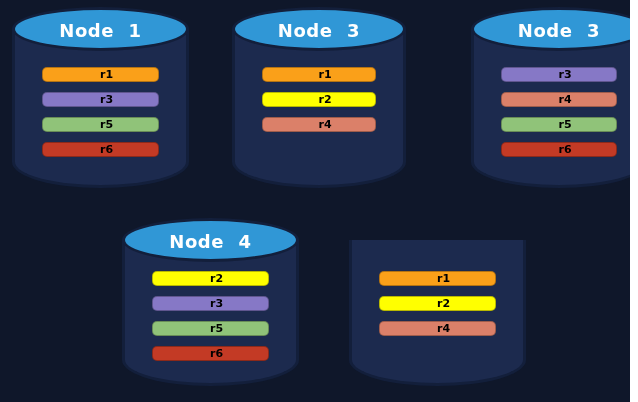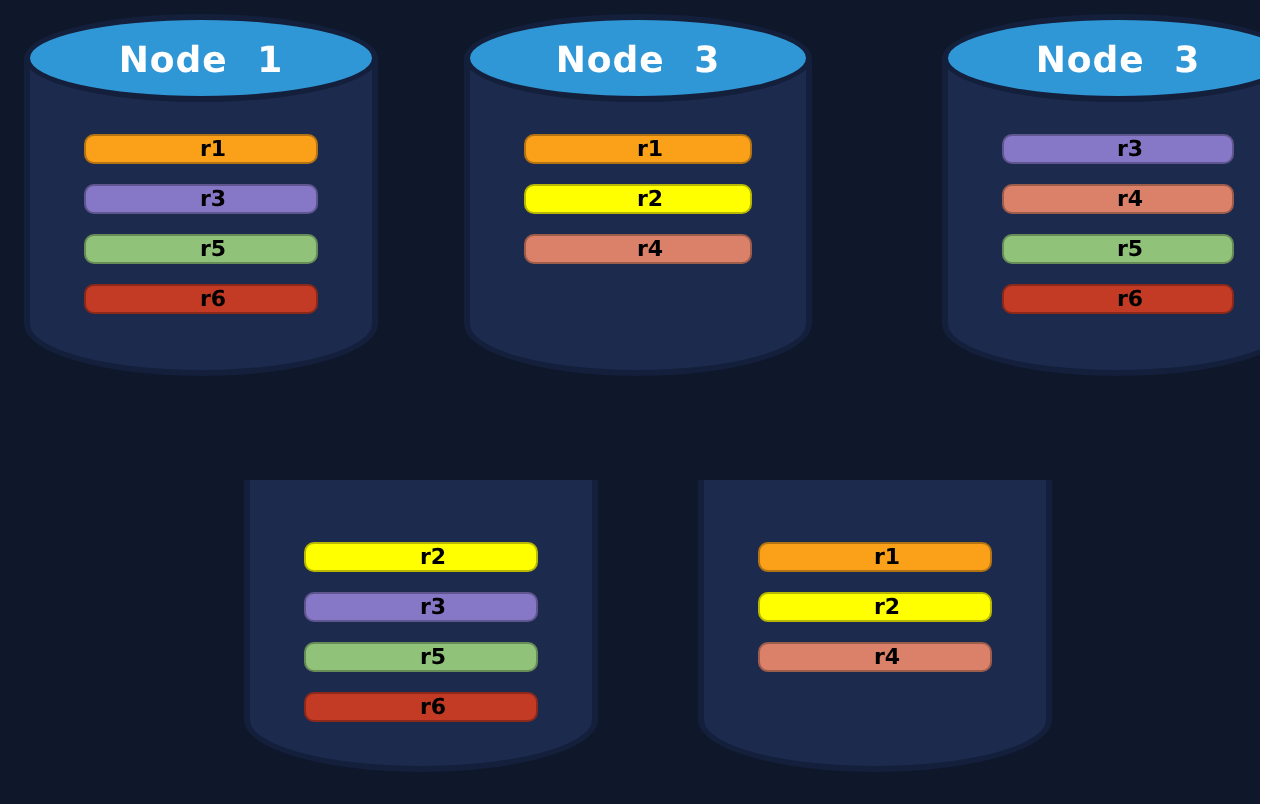--- a/index.html
+++ b/index.html
@@ -117,20 +117,23 @@
     <div class="bars">
       <div class="bar" style="background: rgb(134, 120, 198);">r3</div>
       <div class="bar" style="background: rgb(219, 128, 105);">r4</div>
       <div class="bar" style="background: rgb(144, 195, 121);">r5</div>
       <div class="bar" style="background: rgb(195, 58, 37);">r6</div>
     </div>
   </div>
 
   <div class="node n4 bottom-row">
     <div class="cyl-body"></div>
+    <div class="cyl-top">
+      <span class="title">Node 4</span>
+    </div>
     <div class="bars">
       <div class="bar" style="background: rgb(255, 255, 0);">r2</div>
       <div class="bar" style="background: rgb(134, 120, 198);">r3</div>
       <div class="bar" style="background: rgb(144, 195, 121);">r5</div>
       <div class="bar" style="background: rgb(195, 58, 37);">r6</div>
     </div>
   </div>
 
   <div class="node n5 bottom-row">
     <div class="cyl-body"></div>

